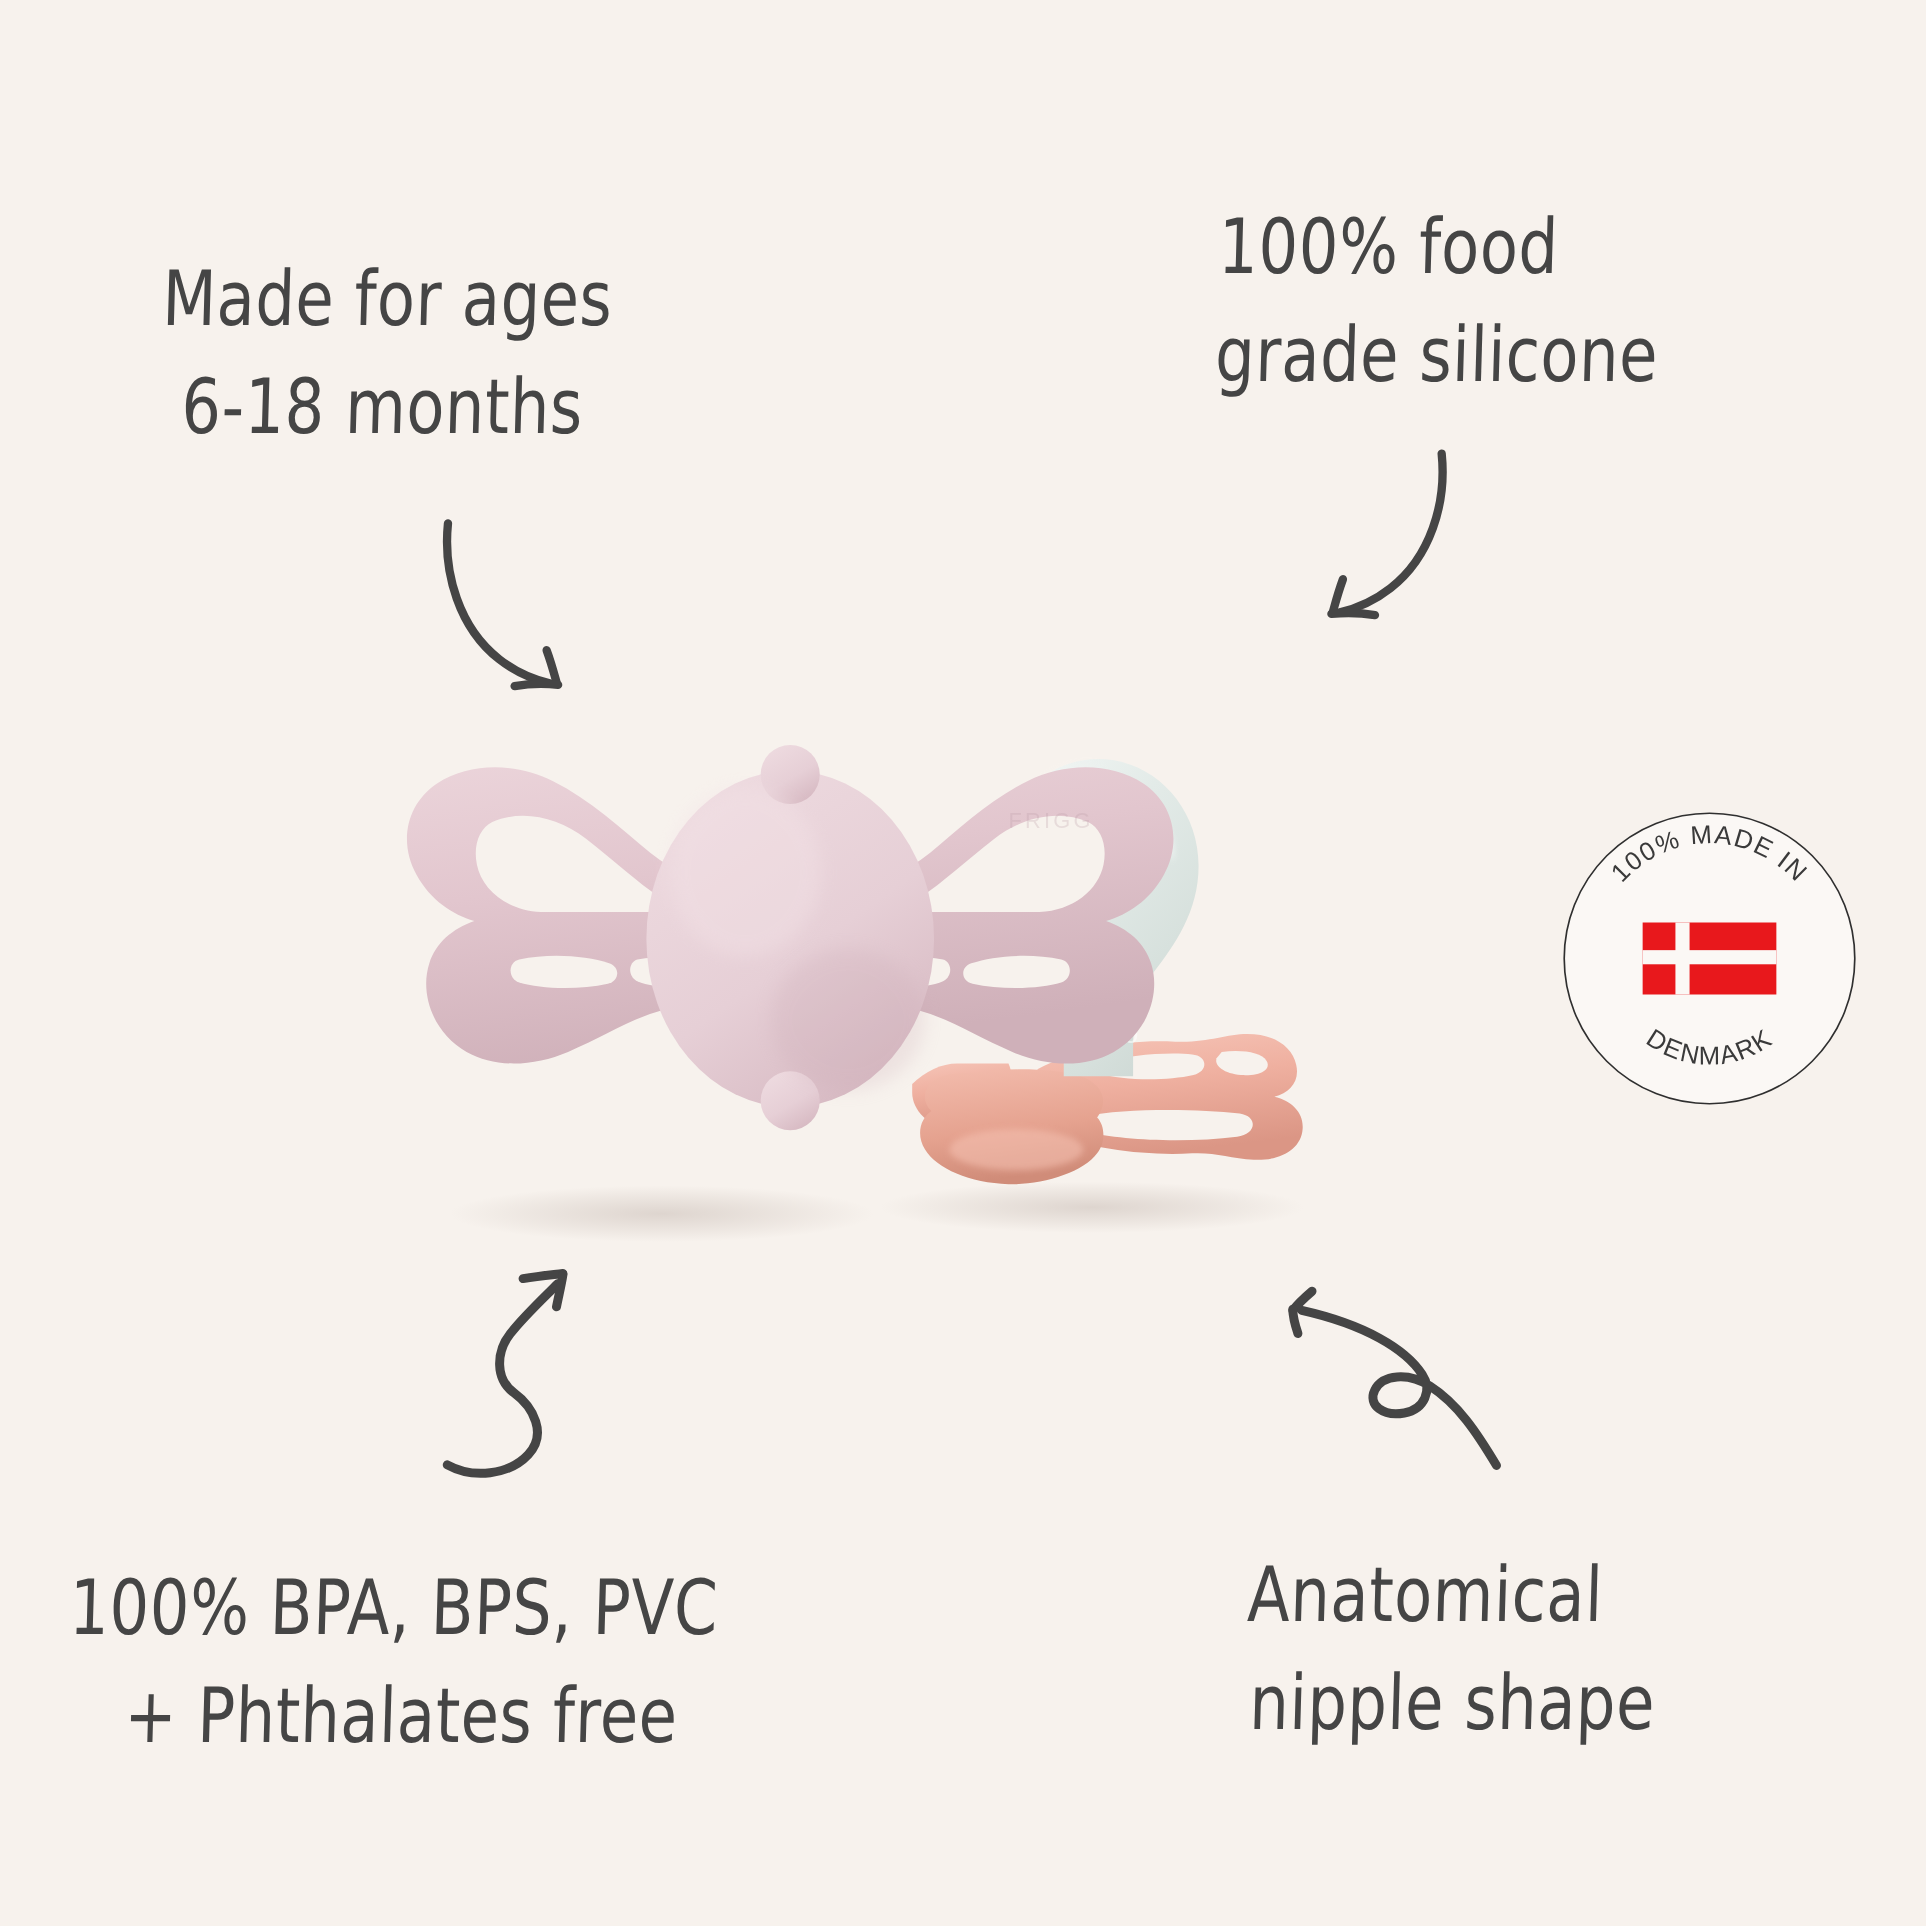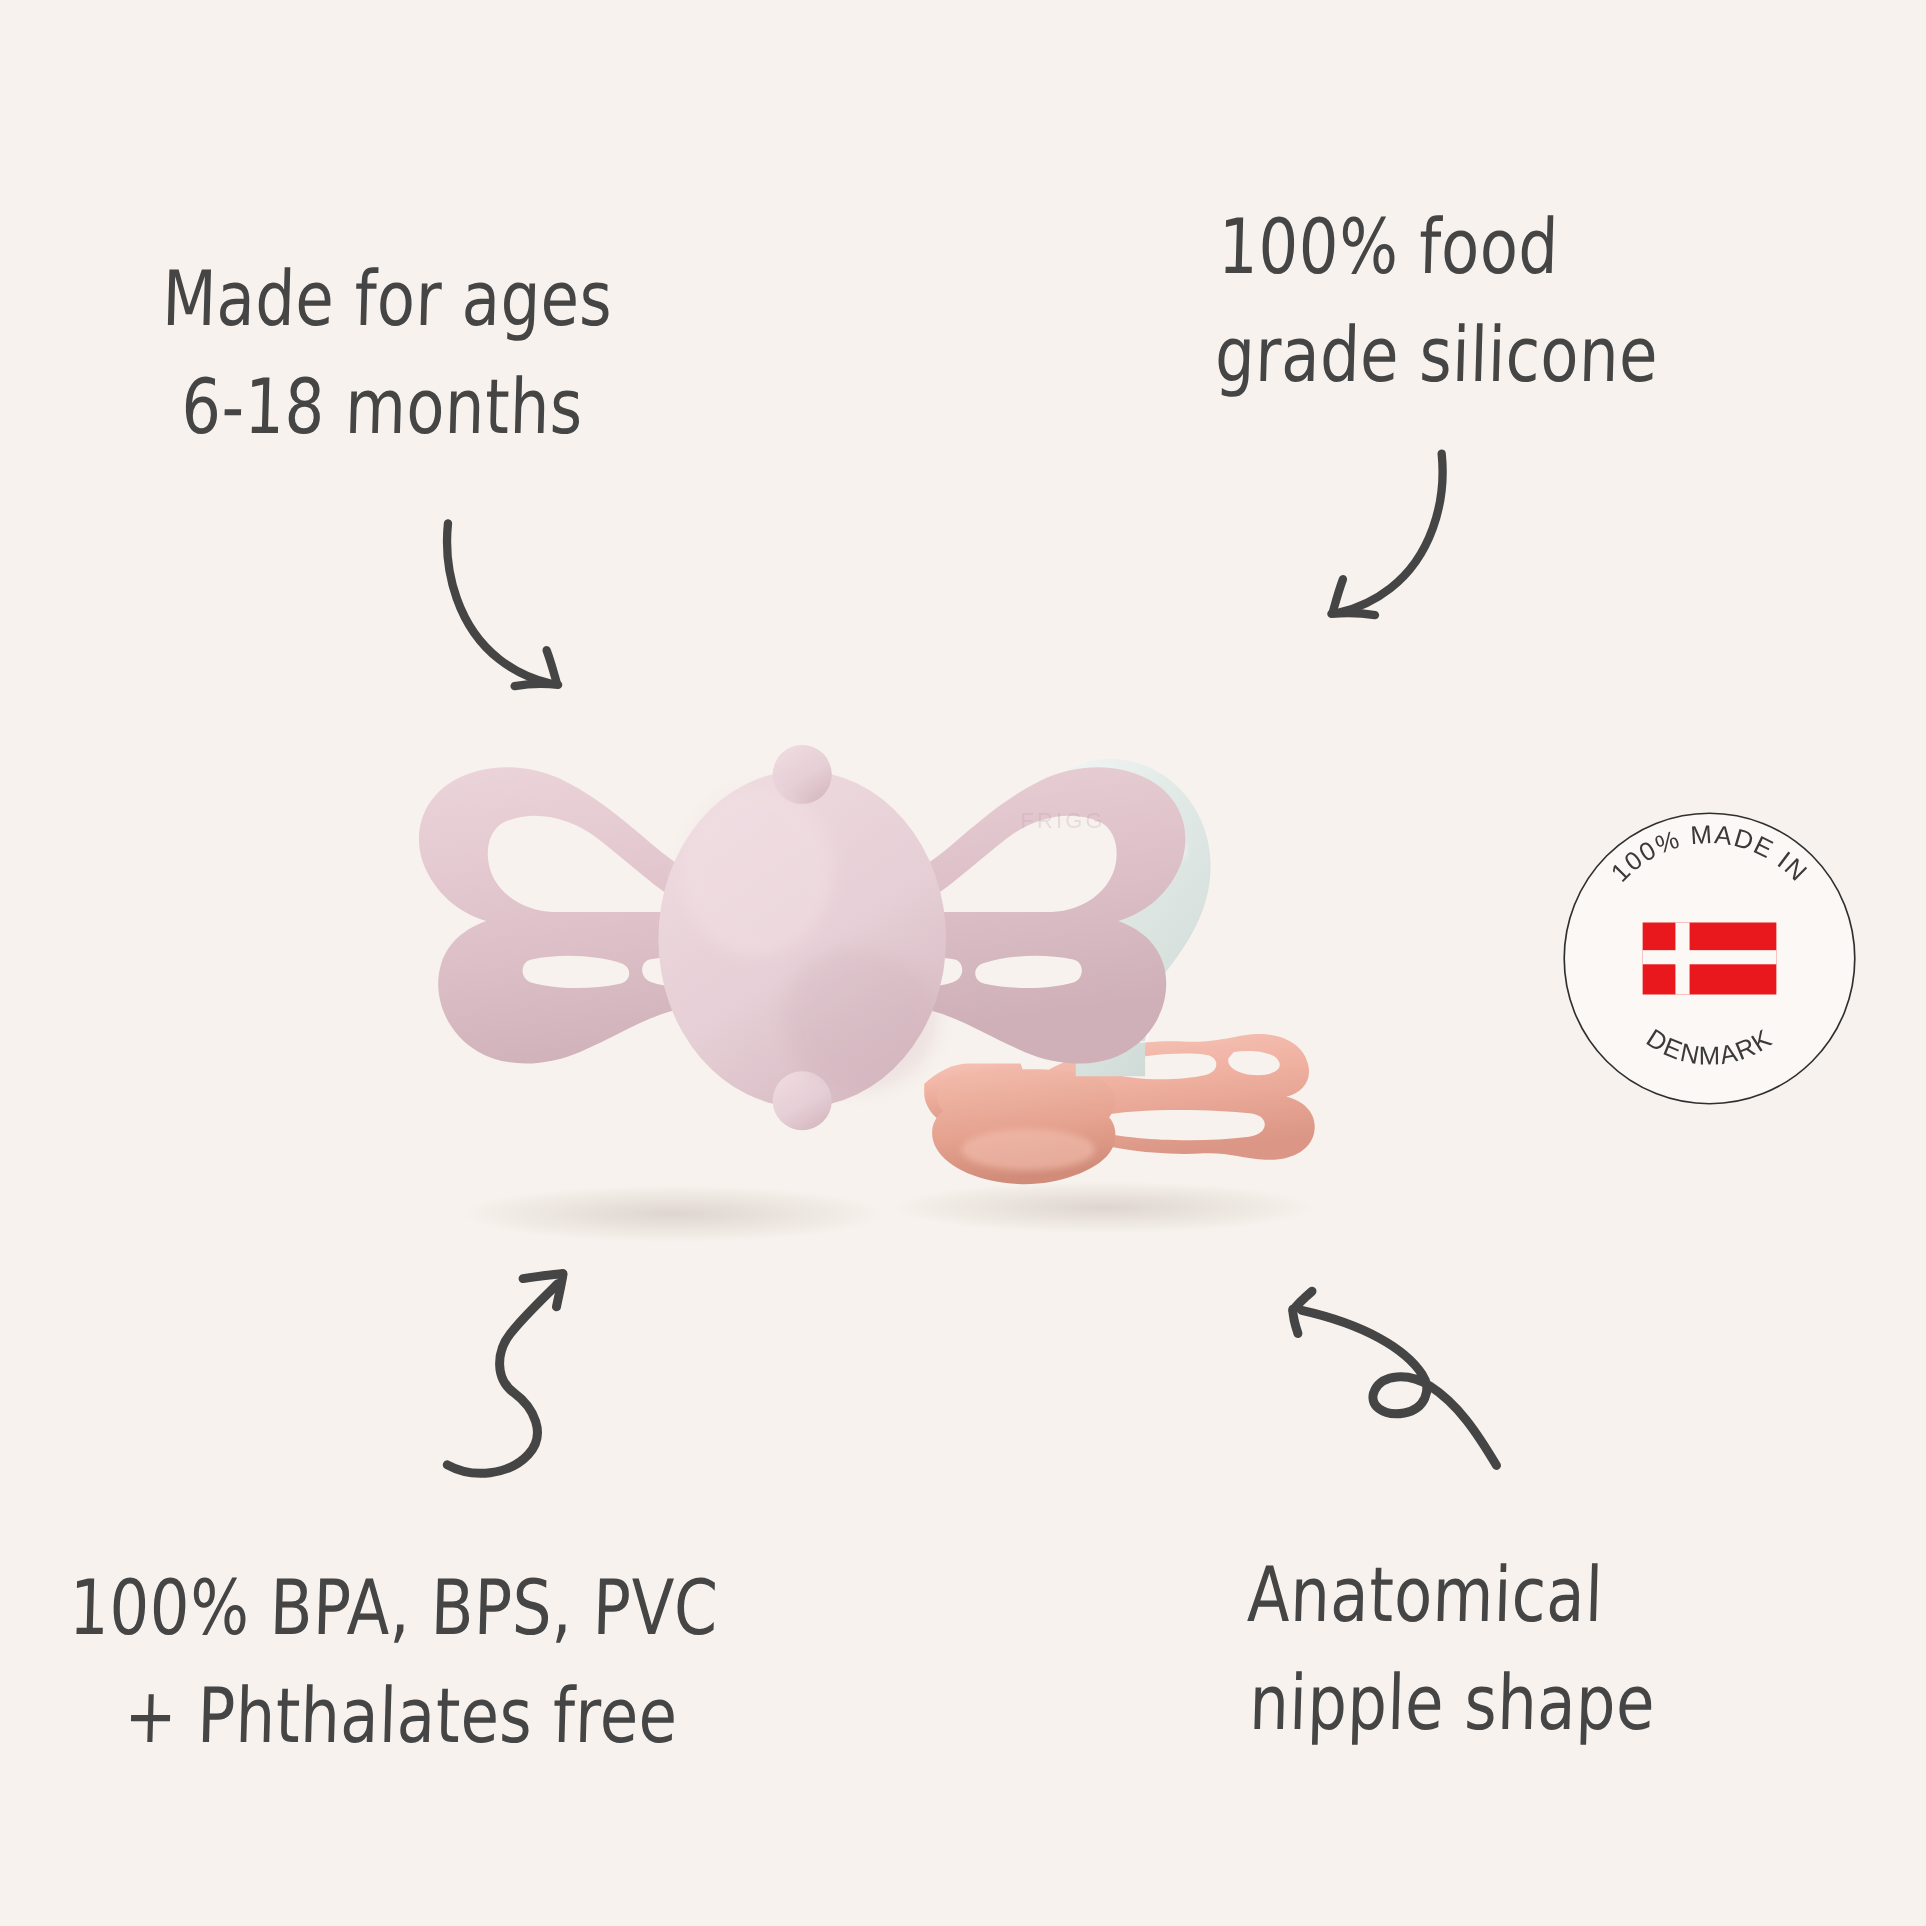--- a/index.html
+++ b/index.html
@@ -48,21 +48,21 @@
   .arrow path { fill: none; stroke: #454545; stroke-linecap: round; stroke-linejoin: round; }
 
   .ar-tl { left: 398px;  top: 514px; }
   .ar-tr { left: 1316px; top: 443px; }
   .ar-bl { left: 437px;  top: 1258px; }
   .ar-br { left: 1268px; top: 1281px; }
 
   
   #product {
     position: absolute;
-    left: 372px;
+    left: 360px;
     top: 700px;
     width: 1220px;
     height: 533px;
     text-align: right;
   }
   #product svg { display: block; overflow: visible; }
 
   
   #badge {
     position: absolute;

